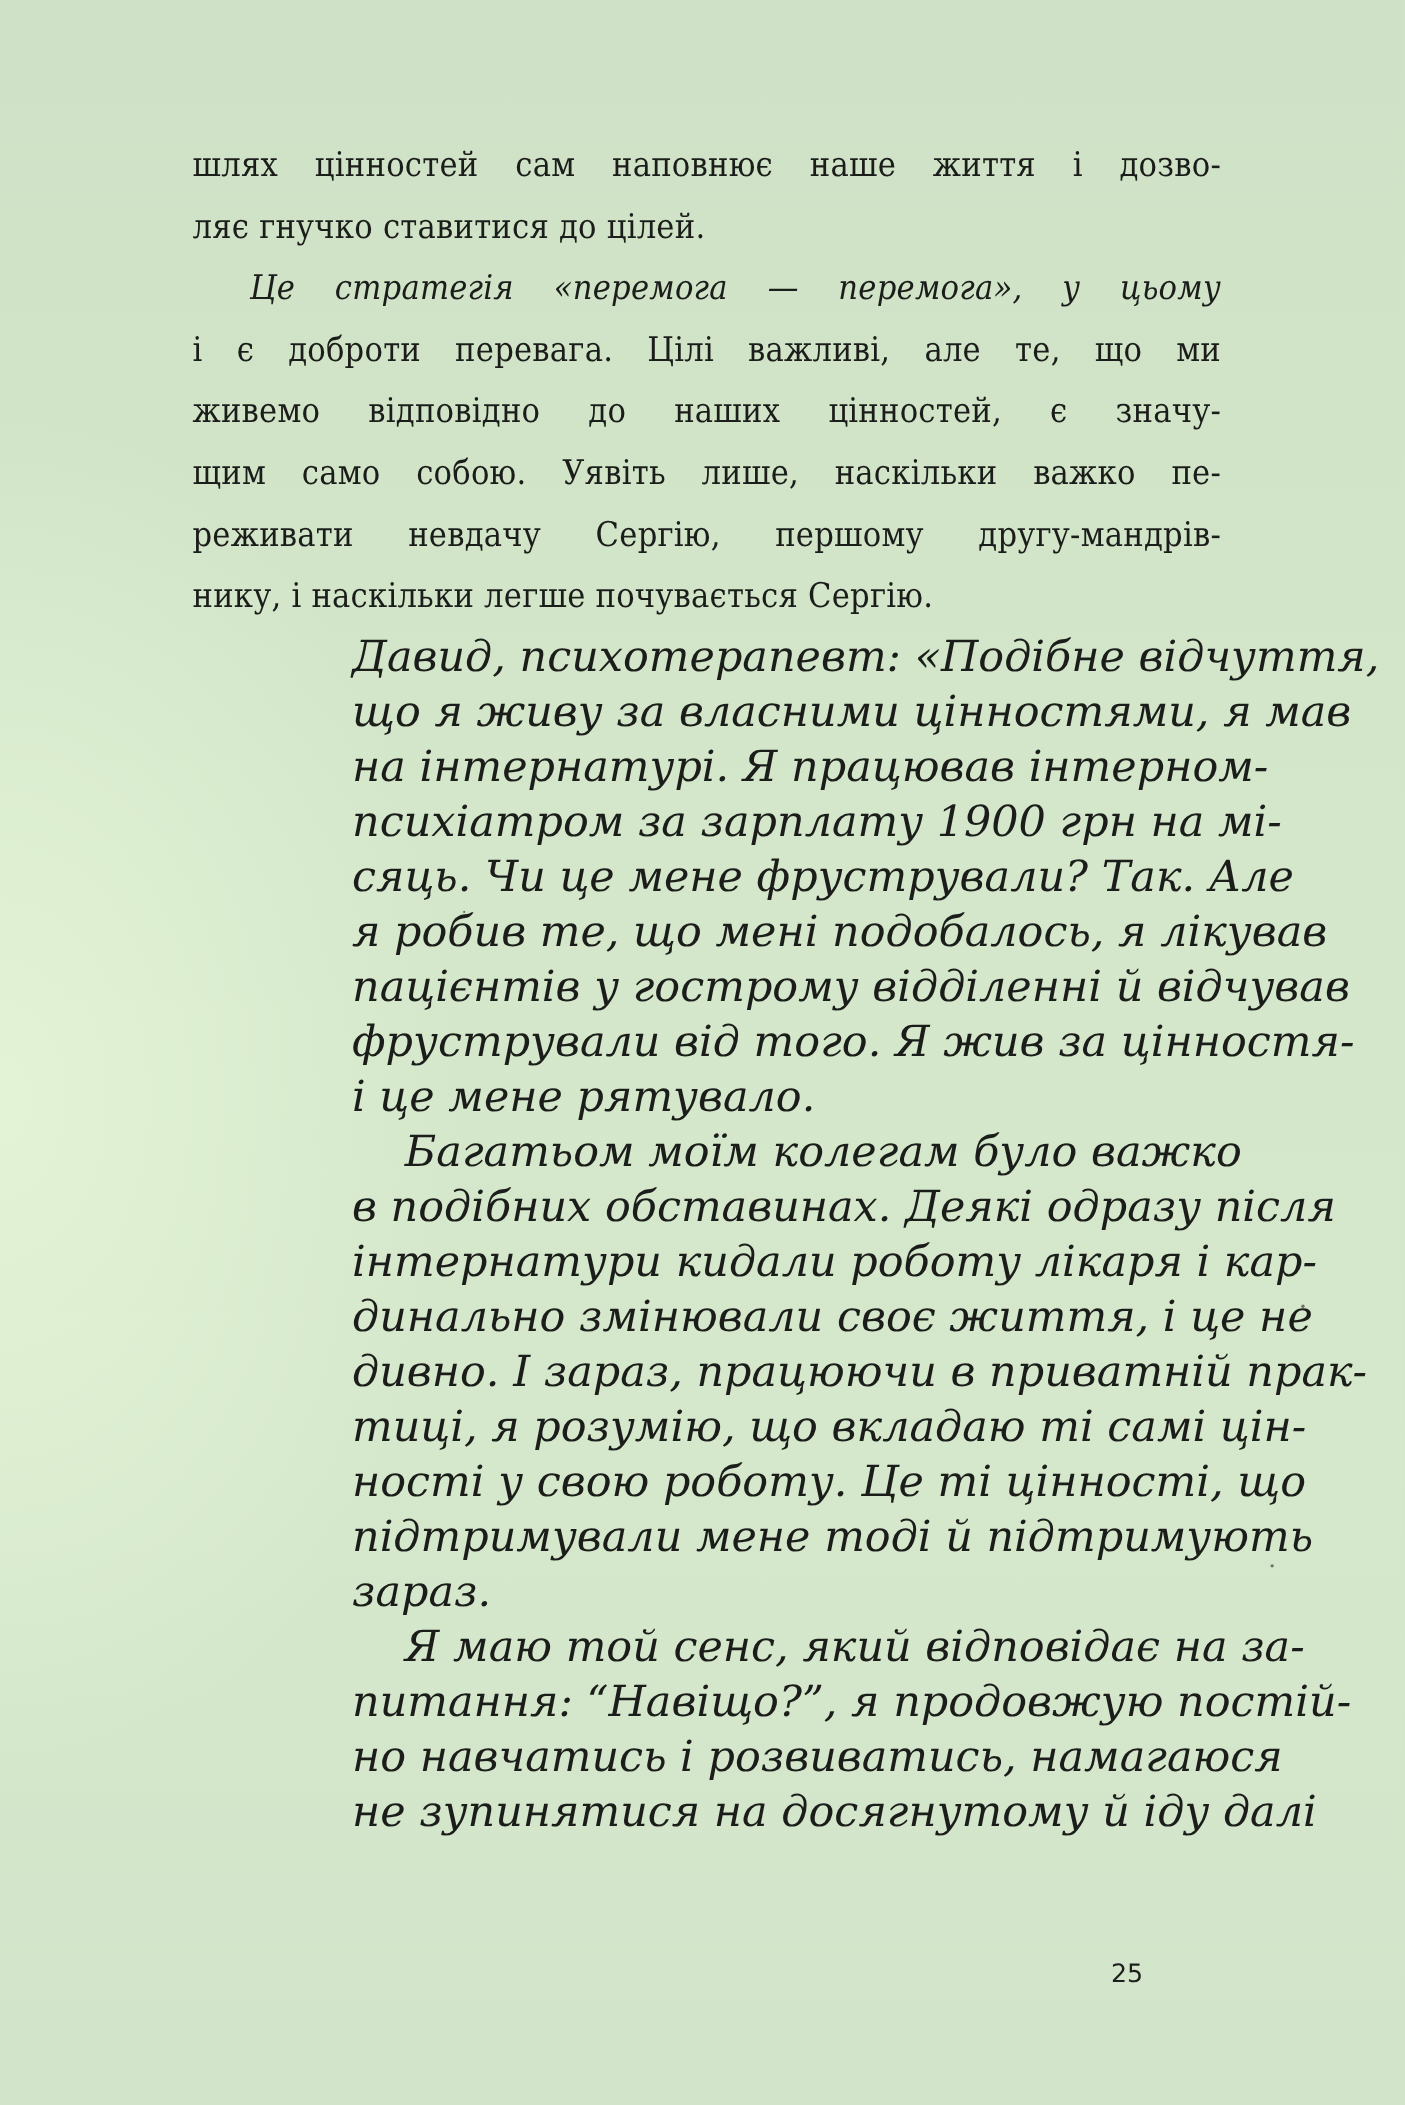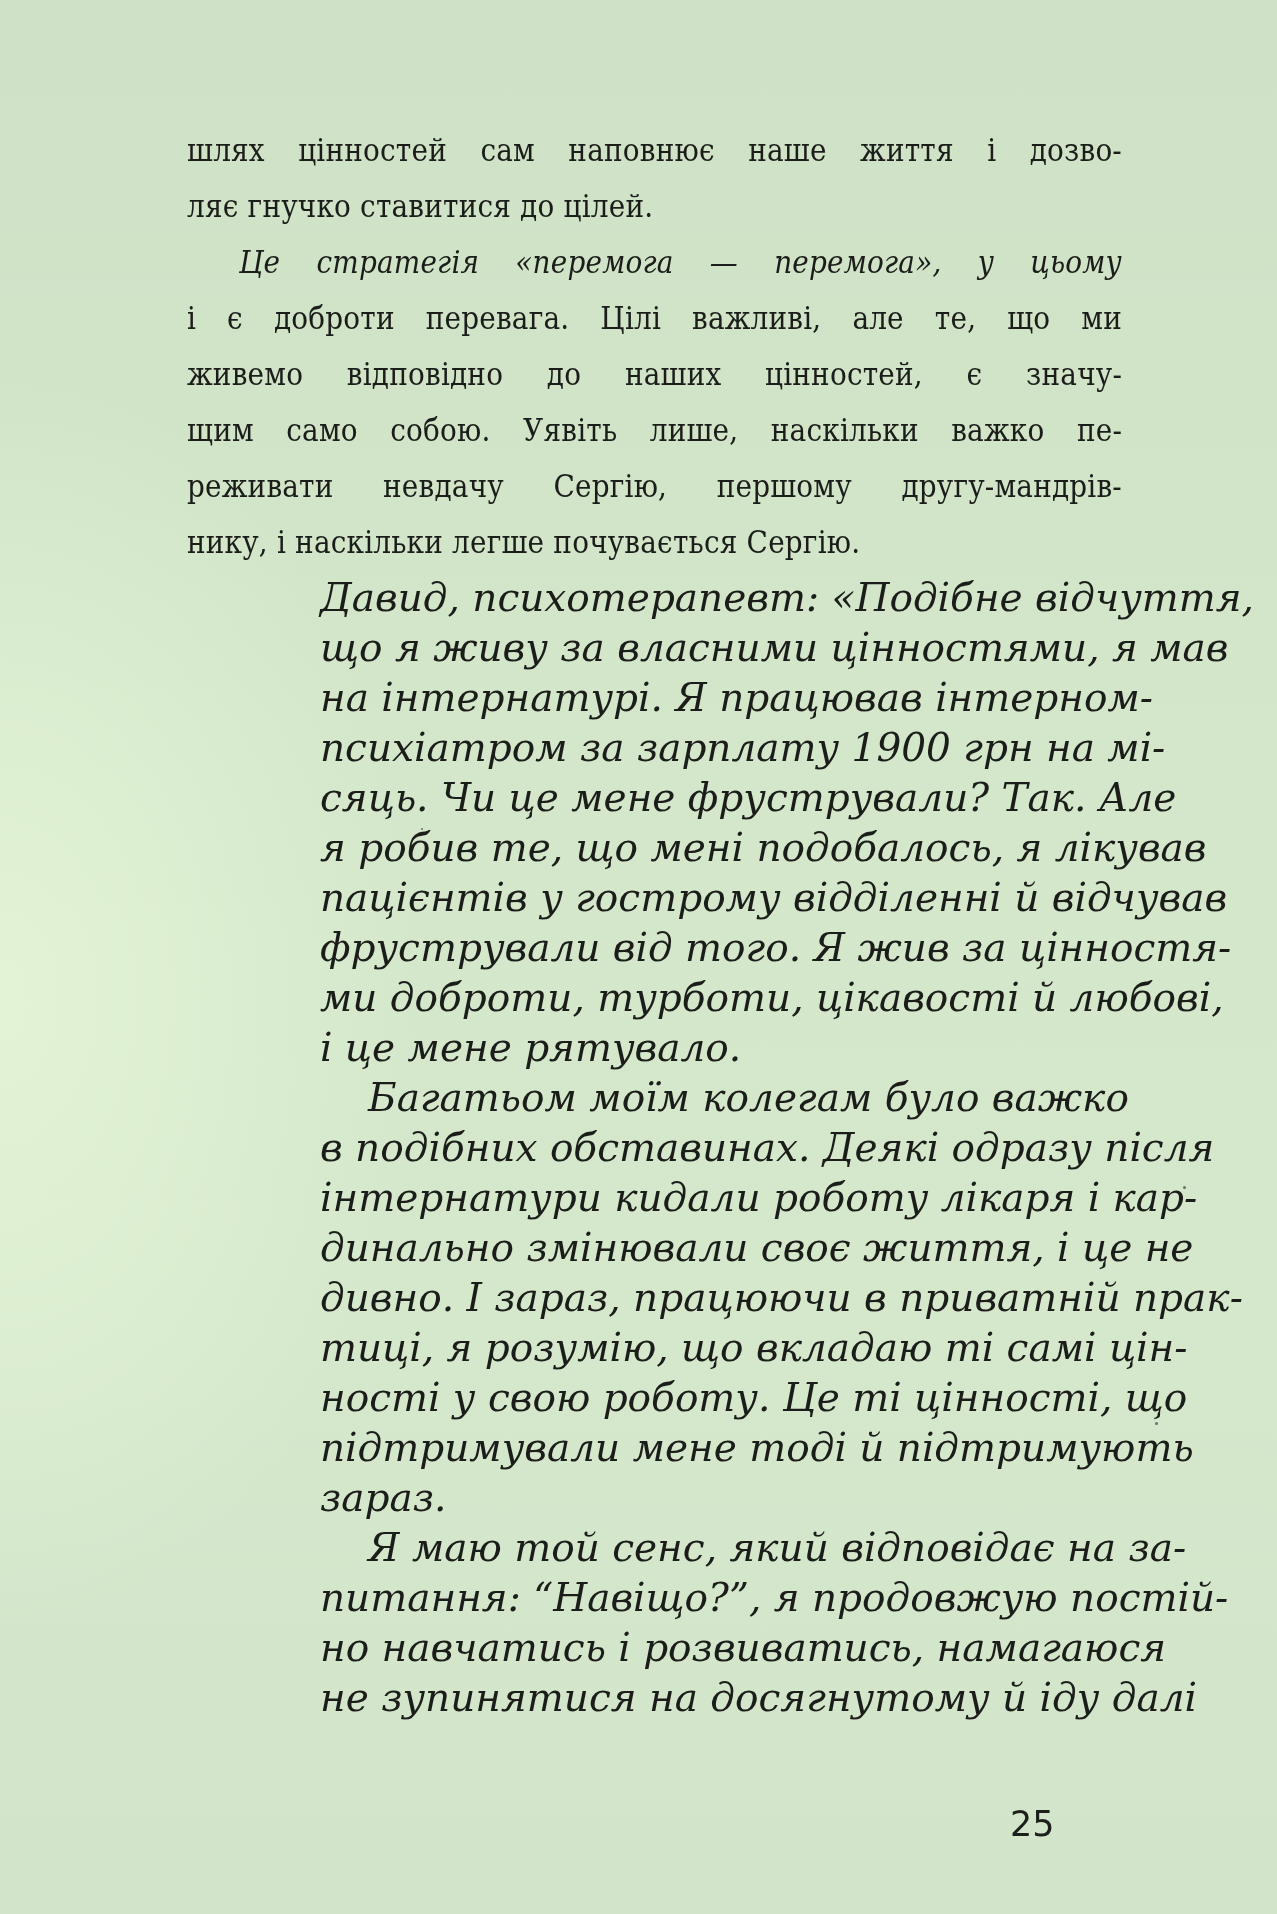--- a/index.html
+++ b/index.html
@@ -27,21 +27,20 @@
     }
     .main-text {
       position: absolute;
       left: 175px;
       top: 122px;
       width: 935px;
       font-size: 31px;
       line-height: 56px;
       letter-spacing: 0.2px;
       font-stretch: condensed;
-      margin-left: 12px;
     }
     .main-text .line {
       display: block;
       white-space: nowrap;
       text-align: justify;
       text-align-last: justify;
       height: 56px;
     }
     .main-text .line.last {
       text-align-last: left;
@@ -70,24 +69,23 @@
     .quote .line.last {
       text-align-last: left;
     }
     .quote .line.indent {
       padding-left: 48px;
     }
     .page-number {
       position: absolute;
       left: 1010px;
       top: 1782px;
-      font-size: 35px;
+      font-size: 23px;
       font-family: "DejaVu Sans", "Liberation Sans", sans-serif;
       color: #1d1f1c;
-      margin-top: 22px;
     }
     .speck {
       position: absolute;
       width: 3px;
       height: 3px;
       border-radius: 50%;
       background: #6b6f66;
     }
   </style>
 </head>
@@ -108,21 +106,20 @@
 
   <div class="quote">
     <span class="line">Давид, психотерапевт: «Подібне відчуття,</span>
     <span class="line">що я живу за власними цінностями, я мав</span>
     <span class="line">на інтернатурі. Я працював інтерном-</span>
     <span class="line">психіатром за зарплату 1900 грн на мі-</span>
     <span class="line">сяць. Чи це мене фрустрували? Так. Але</span>
     <span class="line">я робив те, що мені подобалось, я лікував</span>
     <span class="line">пацієнтів у гострому відділенні й відчував</span>
     <span class="line">фрустрували від того. Я жив за цінностя-</span>
-    <span class="line">ми доброти, турботи, цікавості й любові,</span>
     <span class="line last">і це мене рятувало.</span>
     <span class="line indent">Багатьом моїм колегам було важко</span>
     <span class="line">в подібних обставинах. Деякі одразу після</span>
     <span class="line">інтернатури кидали роботу лікаря і кар-</span>
     <span class="line">динально змінювали своє життя, і це не</span>
     <span class="line">дивно. І зараз, працюючи в приватній прак-</span>
     <span class="line">тиці, я розумію, що вкладаю ті самі цін-</span>
     <span class="line">ності у свою роботу. Це ті цінності, що</span>
     <span class="line">підтримували мене тоді й підтримують</span>
     <span class="line last">зараз.</span>

